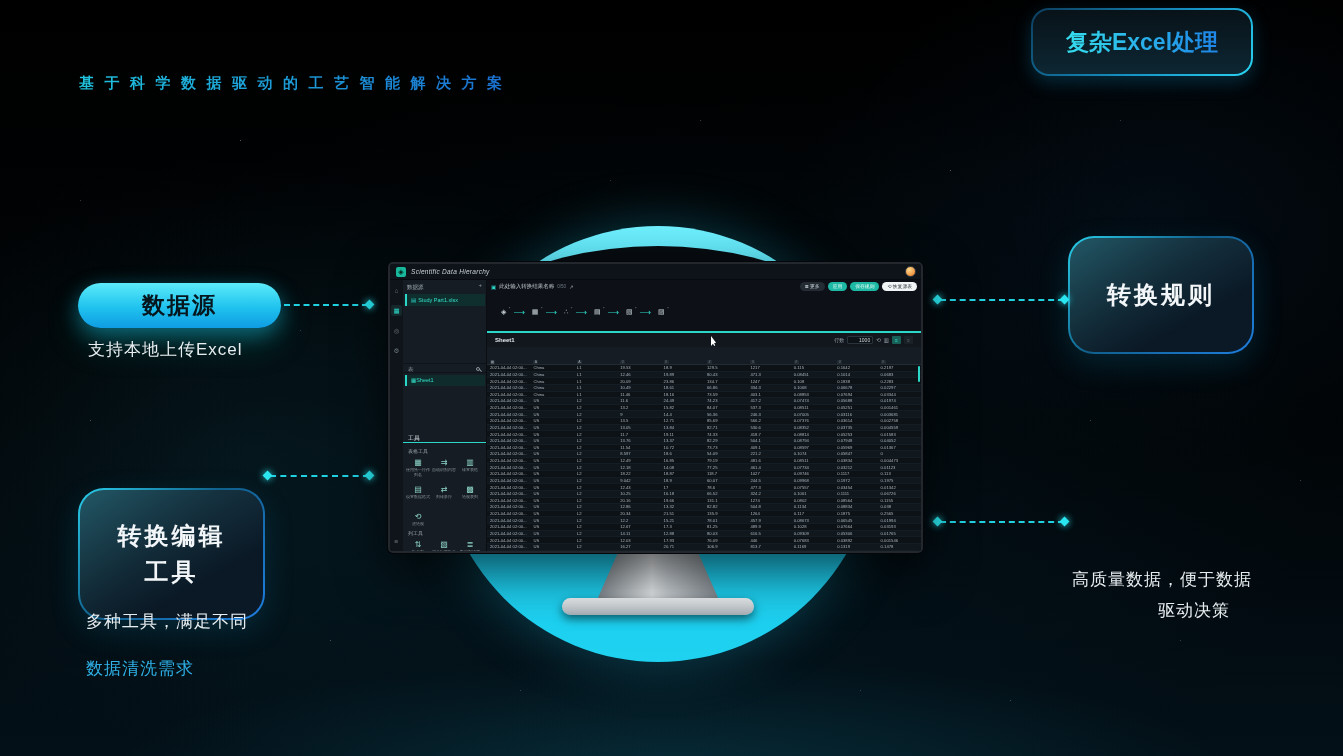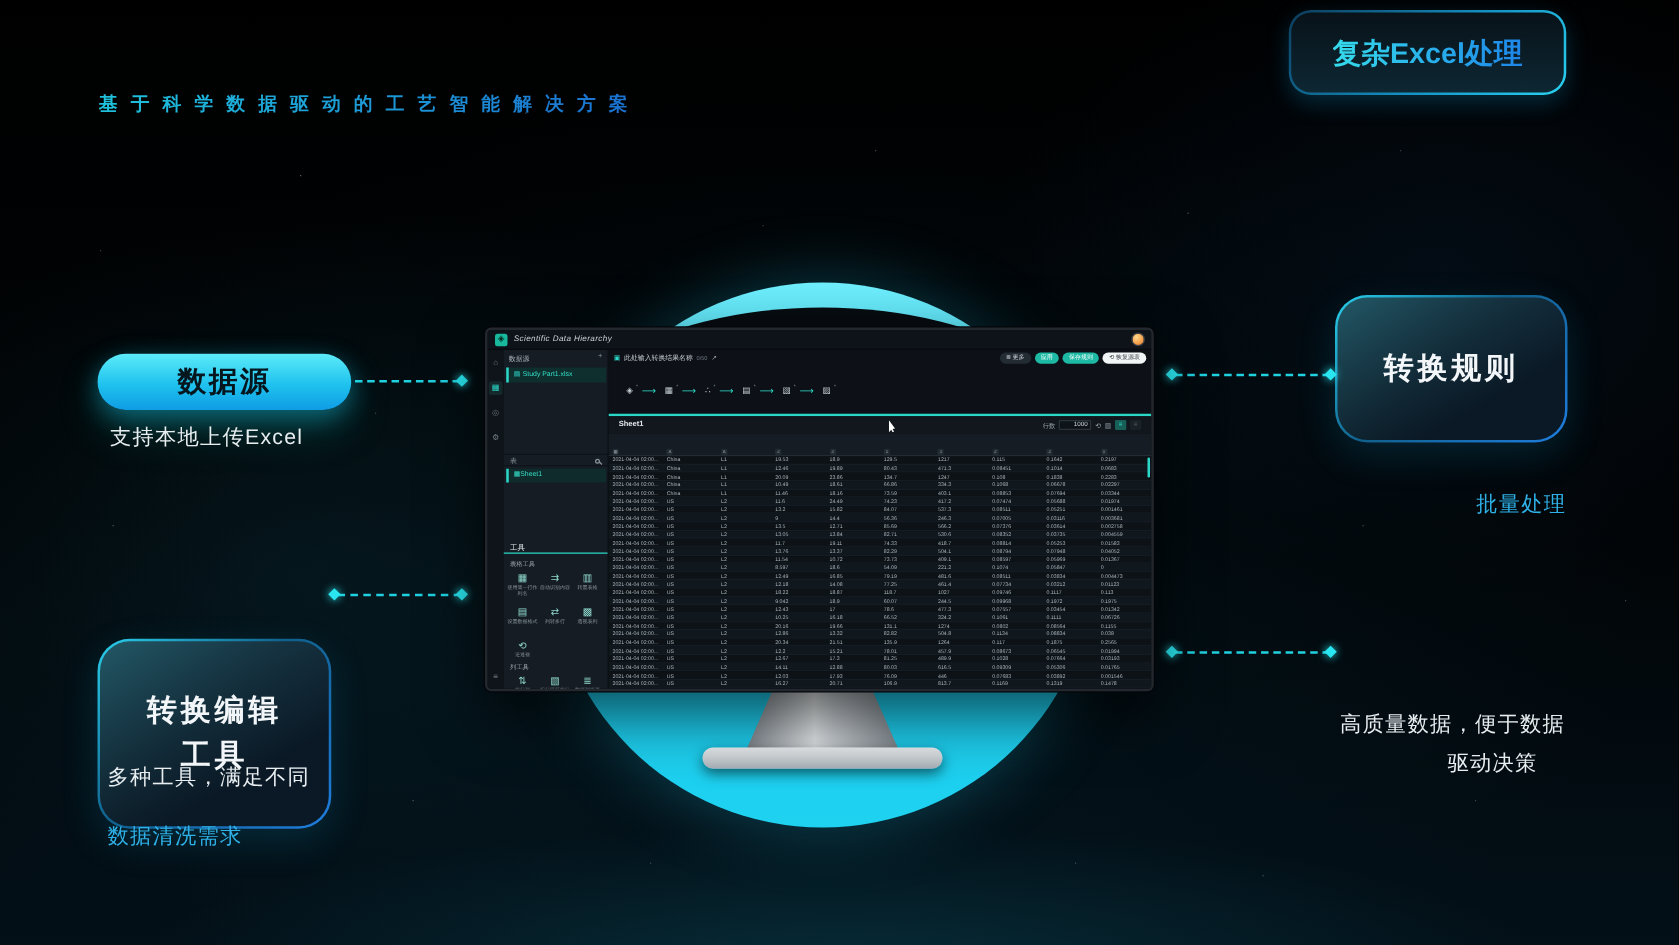--- a/index.html
+++ b/index.html
@@ -41,21 +41,21 @@
     box-shadow:0 6px 20px rgba(24,200,244,.4), 0 16px 34px rgba(14,190,170,.22); }
   #pill-source { left:78px; top:283px; width:203px; }
   #pill-table  { left:1068px; top:501px; width:203px; }
 
   
   .obox { position:absolute; border-radius:26px; padding:2px;
     background:linear-gradient(135deg,#2ad0ec 0%,#10608c 45%,#1f7ee0 100%); box-shadow:0 10px 30px rgba(14,150,200,.18);margin-top:30px; }
   .obox-in { width:100%; height:100%; border-radius:24px; display:flex; flex-direction:column; align-items:center; justify-content:center;
     background:linear-gradient(150deg, rgba(34,72,84,.88) 0%, rgba(10,20,30,.95) 70%); color:#f2f6f8;
     font-size:24px; font-weight:bold; letter-spacing:3px; line-height:36px; }
-  #box-tools { left:78px; top:481px; width:187px; height:152px; }
+  #box-tools { left:78px; top:458px; width:187px; height:132px; }
   #box-rules { left:1068px; top:206px; width:186px; height:118px; }
 
   .desc { position:absolute; font-size:17px; color:#e8edf0; letter-spacing:1px; }
   .desc.cyan { color:#2fb0e6; }
   .desc.bold { font-weight:normal; }
 
   
   .dash { position:absolute; height:0; border-top:2px dashed #22dcec; opacity:.95; }
   .dia { position:absolute; width:7px; height:7px; background:#2ae6f0; transform:rotate(45deg); box-shadow:0 0 7px #2ae6f0; }
 
@@ -184,21 +184,20 @@
     </div>
   </div>
   <div class="desc bold" style="left:86px; top:610px;">多种工具，满足不同</div>
   <div class="desc cyan" style="left:86px; top:641px;margin-top:16px;">数据清洗需求</div>
 
   <div id="box-rules" class="obox">
     <div class="obox-in">
         <span>转换规则</span>
       </div>
   </div>
-  <div class="desc cyan" style="left:1063px; top:392px; width:190px; text-align:right;">批量处理</div>
 
   <div class="desc" style="left:1072px; top:568px;">高质量数据，便于数据</div>
   <div class="desc" style="left:1072px; top:599px; width:172px; text-align:right; padding-right:14px;">驱动决策</div>
 
   <div class="dash" style="left:284px; top:304px; width:84px;"></div>
   <div class="dia" style="left:366px; top:301px;"></div>
 
   <div class="dash" style="left:270px; top:475px; width:99px;"></div>
   <div class="dia" style="left:264px; top:472px;"></div>
   <div class="dia" style="left:366px; top:472px;"></div>

